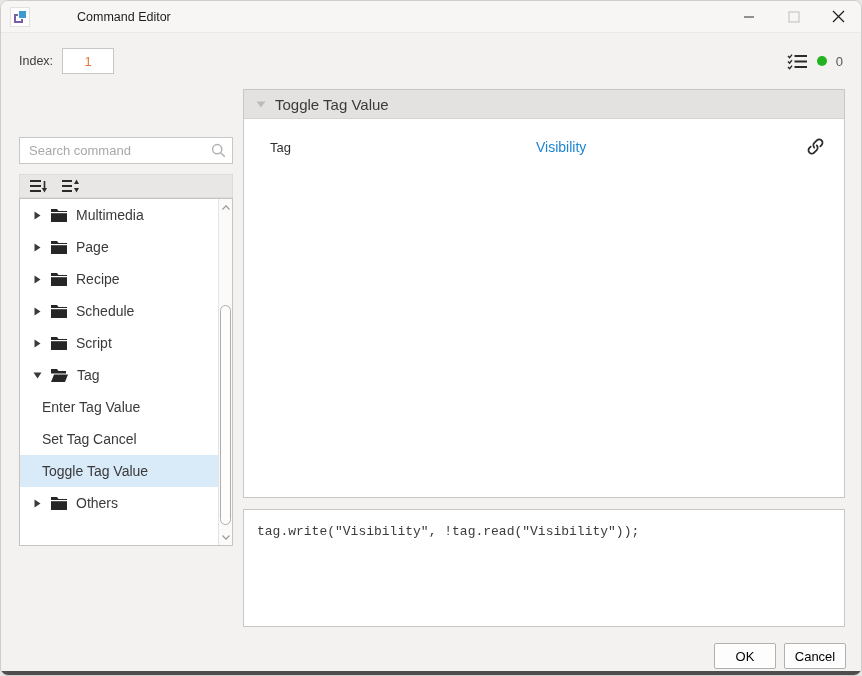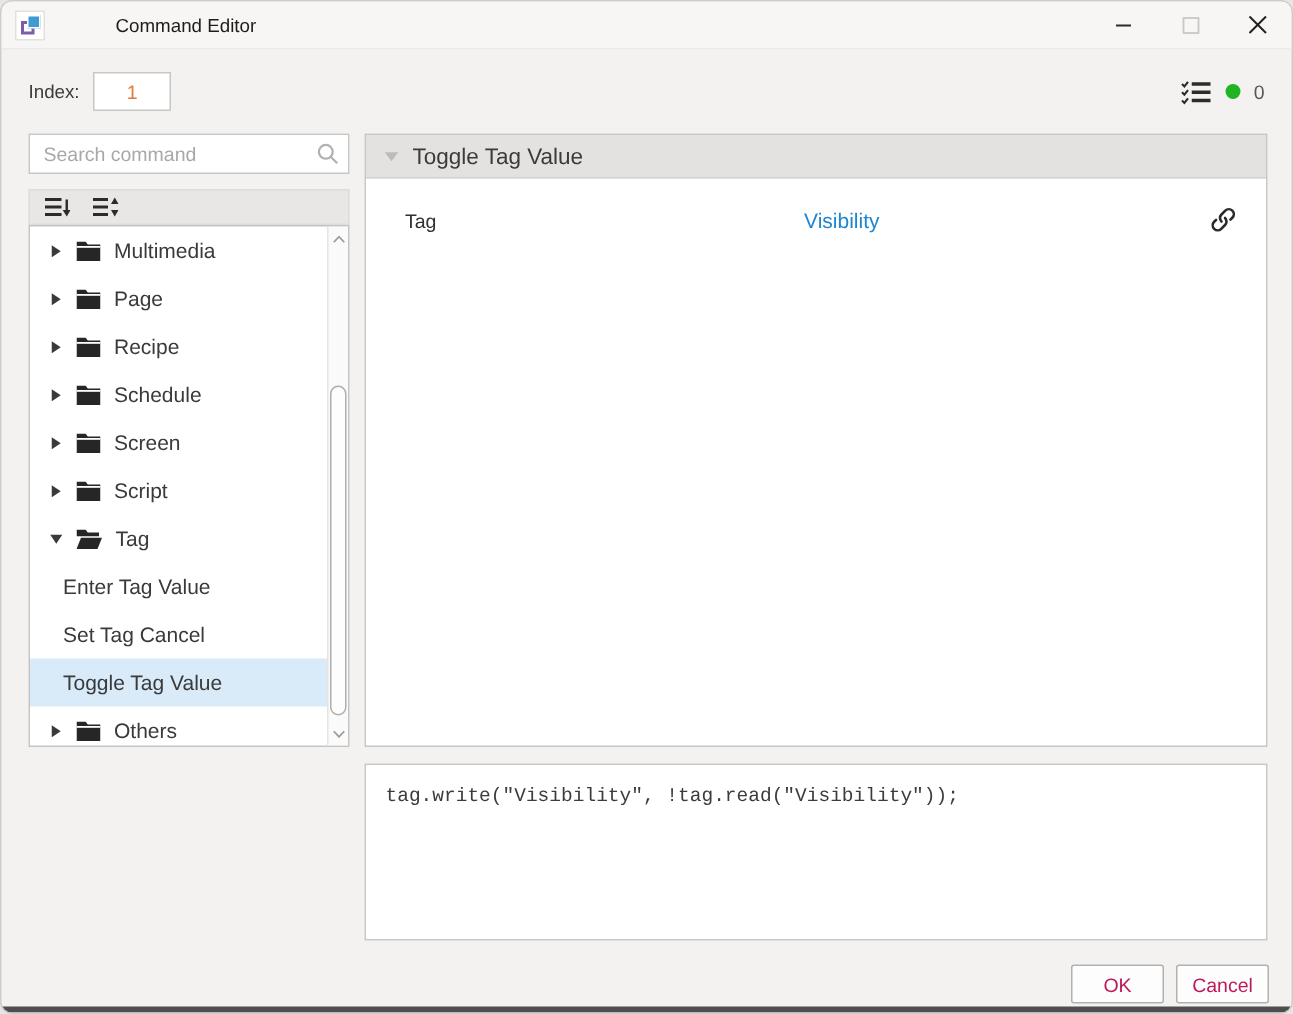--- a/index.html
+++ b/index.html
@@ -37,21 +37,21 @@
     margin-left:9px; width:52px; height:26px; text-align:center;
     border:1px solid #c9c7c5; background:#fff; color:#e07b3a;
     font-size:13px; font-family:"Liberation Sans",sans-serif; outline:none;
   }
   .header-right { margin-left:auto; display:flex; align-items:center; gap:9px; }
   .status-dot { width:10px; height:10px; border-radius:50%; background:#22b322; }
   .status-count { font-size:13px; color:#565656; }
 
   
   .sidebar { position:absolute; left:18px; top:88px; width:214px; }
-  .search-wrap { position:relative; width:214px; height:27px; }
+  .search-wrap { position:relative; width:214px; height:27px;margin-top:48px; }
   .search-input {
     width:100%; height:100%; border:1px solid #c9c7c5; background:#fff;
     padding:0 28px 0 9px; font-size:13px; color:#444; outline:none;
     font-family:"Liberation Sans",sans-serif;
   }
   .search-input::placeholder { color:#a9a8a6; }
   .search-icon { position:absolute; right:7px; top:6px; }
 
   .tree-toolbar {
     margin-top:10px; width:214px; height:24px; background:#e9e7e5;
@@ -110,21 +110,21 @@
   }
   .code-text {
     font-family:"Liberation Mono","DejaVu Sans Mono",monospace;
     font-size:13px; color:#3c3c3c; white-space:pre-wrap;
   }
 
   
   .footer-btn {
     position:absolute; top:642px; height:26px; width:62px;
     background:#fdfdfd; border:1px solid #b3b1af; border-radius:2px;
-    font-size:13px; color:#be185d; font-family:"Liberation Sans",sans-serif;
+    font-size:13px; color:#000000; font-family:"Liberation Sans",sans-serif;
   }
   .btn-ok { left:713px; }
   .btn-cancel { left:783px; }
 </style>
 </head>
 <body>
 
 <div class="window">
 
   <div class="titlebar">
@@ -260,34 +260,20 @@
             </span>
           <span class="tree-folder">
               <svg width="16" height="13" viewBox="0 0 16 13">
                 <path d="M0 0 h6 l1.5 2 H16 v11 H0 z" fill="#262626"></path>
                 <rect x="0" y="3" width="16" height="1.2" fill="#ffffff"></rect>
               </svg>
             </span>
           <span class="tree-label">Schedule</span>
         </div>
 
-        <div class="tree-row">
-          <span class="expander">
-              <svg width="7" height="9" viewBox="0 0 7 9">
-                <path d="M0.5 0.5 L6.5 4.5 L0.5 8.5 Z" fill="#3a3a3a"></path>
-              </svg>
-            </span>
-          <span class="tree-folder">
-              <svg width="16" height="13" viewBox="0 0 16 13">
-                <path d="M0 0 h6 l1.5 2 H16 v11 H0 z" fill="#262626"></path>
-                <rect x="0" y="3" width="16" height="1.2" fill="#ffffff"></rect>
-              </svg>
-            </span>
-          <span class="tree-label">Screen</span>
-        </div>
 
         <div class="tree-row">
           <span class="expander">
               <svg width="7" height="9" viewBox="0 0 7 9">
                 <path d="M0.5 0.5 L6.5 4.5 L0.5 8.5 Z" fill="#3a3a3a"></path>
               </svg>
             </span>
           <span class="tree-folder">
               <svg width="16" height="13" viewBox="0 0 16 13">
                 <path d="M0 0 h6 l1.5 2 H16 v11 H0 z" fill="#262626"></path>

